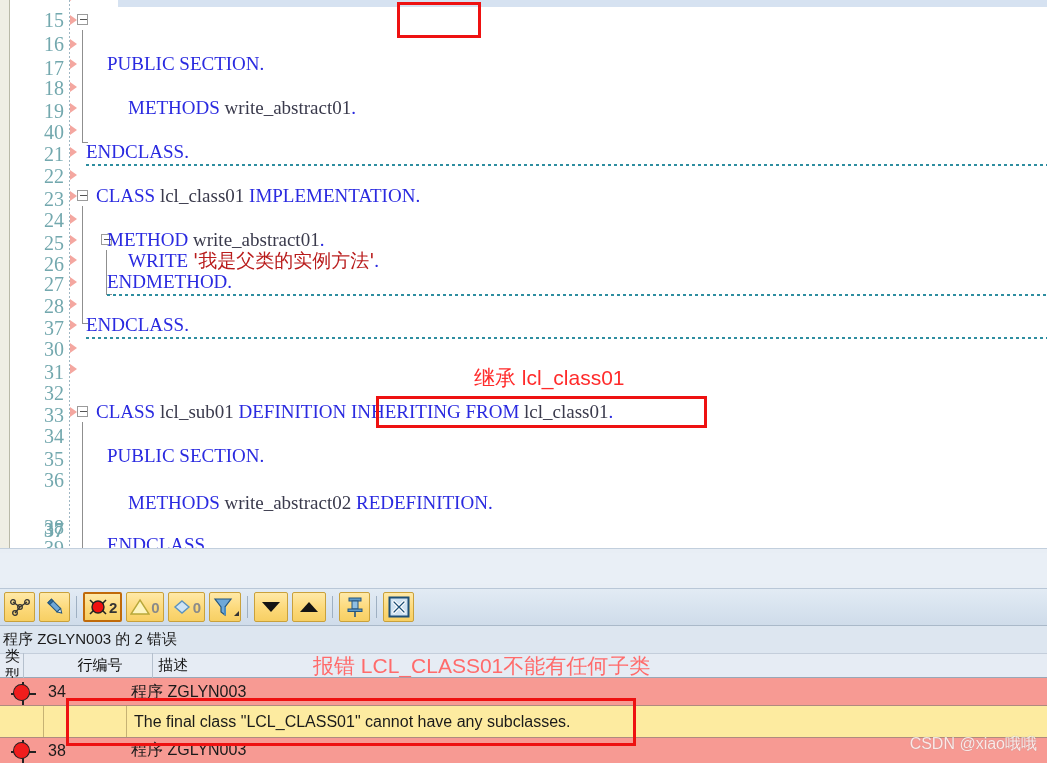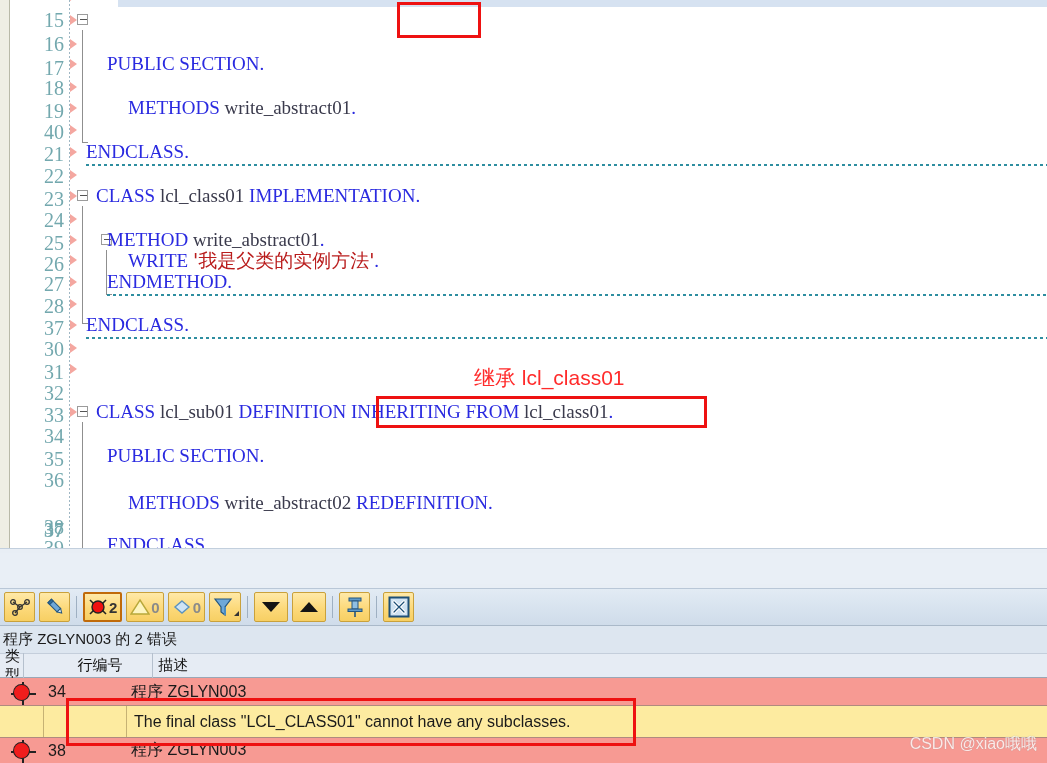--- a/index.html
+++ b/index.html
@@ -421,20 +421,21 @@
 <div id="result">
 
   <div id="res-title">程序 ZGLYN003 的 2 错误</div>
 
   <div id="res-head">
     <div class="hcell hc-type">类型</div>
     <div class="hcell hc-line">行编号</div>
     <div class="hcell hc-desc">描述</div>
   </div>
 
+  <div class="annot" style="left:313px; top:26px; color:#ff6b6b; font-size:21px;">报错 LCL_CLASS01不能有任何子类</div>
 
   <div class="rrow err" style="top:52px;">
     <div class="rcell rc-type">
       <span class="ericon">
           <i></i>
         </span>
     </div>
     <div class="rcell rc-line">34</div>
     <div class="rcell rc-desc">程序 ZGLYN003</div>
   </div>

